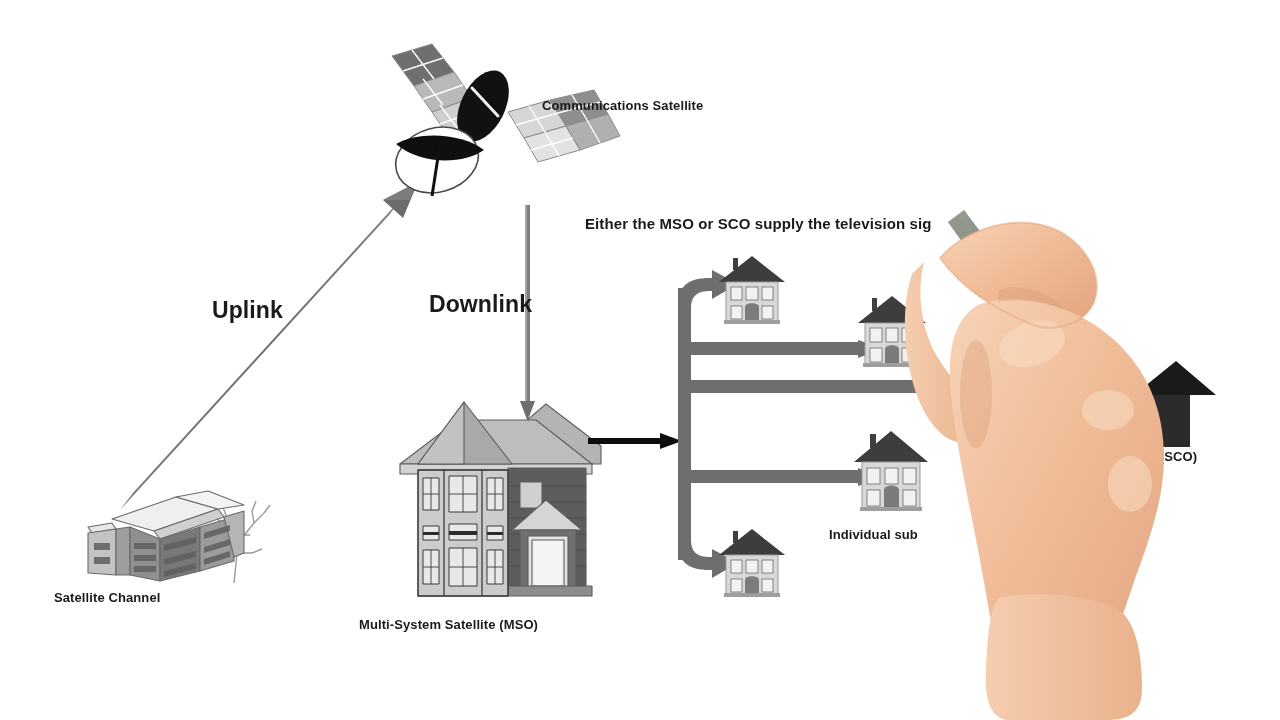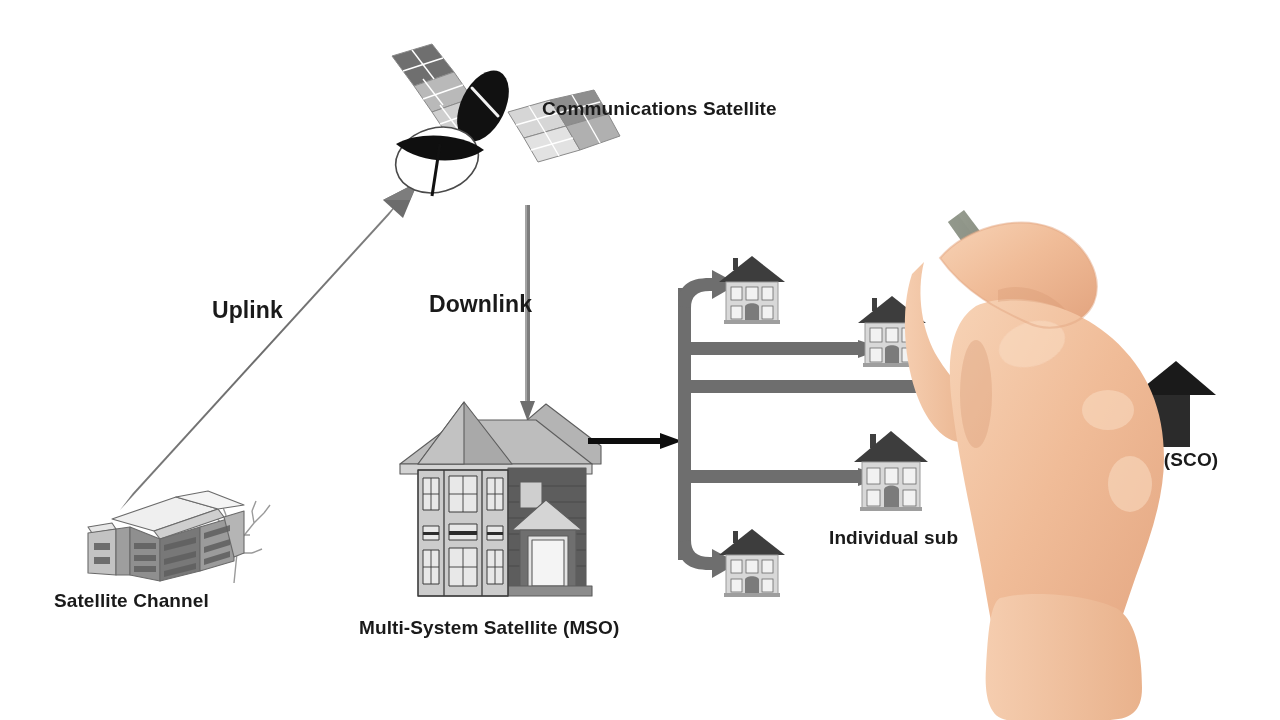--- a/index.html
+++ b/index.html
@@ -2,21 +2,21 @@
 <html><head>
 <meta charset="utf-8">
 <style>
   html,body{margin:0;padding:0;background:#ffffff;}
   body{width:1280px;height:720px;overflow:hidden;
        font-family:"Liberation Sans","DejaVu Sans",sans-serif;}
   #stage{position:relative;width:1280px;height:720px;background:#ffffff;}
 
   .lbl{position:absolute;color:#1a1a1a;font-weight:600;white-space:nowrap;
        letter-spacing:.1px;}
-  .lbl.big{font-size:19px;}
+  .lbl.big{font-size:13px;}
   .lbl.mid{font-size:23px;}
   .lbl.sm{font-size:15px;}
 
   .node{position:absolute;}
   svg{display:block;overflow:visible;}
 
   #handwrap{position:absolute;left:880px;top:198px;width:400px;height:522px;
             pointer-events:none;}
 </style>
 </head>
@@ -321,20 +321,21 @@
     </svg>
   </div>
 
   <div class="node" style="left:1130px;top:355px;">
     <svg width="90" height="100" viewBox="0 0 90 100">
       <polygon points="4,40 46,6 86,40" fill="#1a1a1a"></polygon>
       <rect x="14" y="40" width="46" height="52" fill="#2b2b2b"></rect>
     </svg>
   </div>
 
+  <div class="lbl sm" style="left:585px;top:215px;">Either the MSO or SCO supply the television sig</div>
   <div class="lbl big" style="left:829px;top:527px;">Individual sub</div>
   <div class="lbl big" style="left:1151px;top:449px;">r (SCO)</div>
 
   <div id="handwrap">
     <svg width="400" height="522" viewBox="0 0 400 522">
       <defs>
         <linearGradient id="skin" x1="0" y1="0" x2="1" y2="1">
           <stop offset="0" stop-color="#f7d3b6"></stop>
           <stop offset="0.45" stop-color="#f0bc98"></stop>
           <stop offset="1" stop-color="#e2a37e"></stop>

